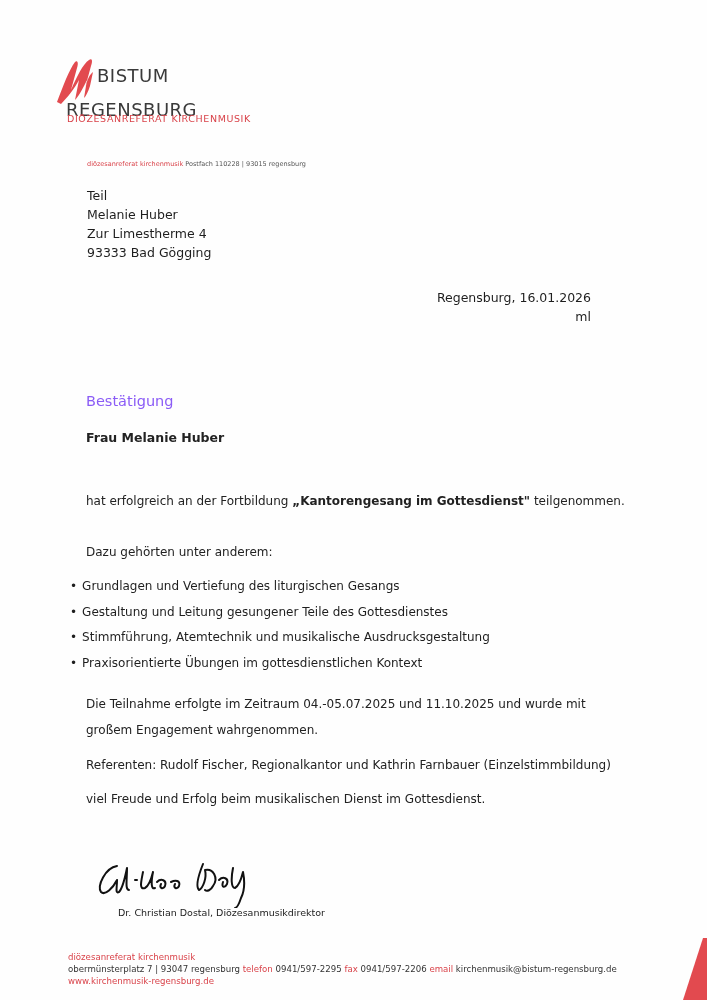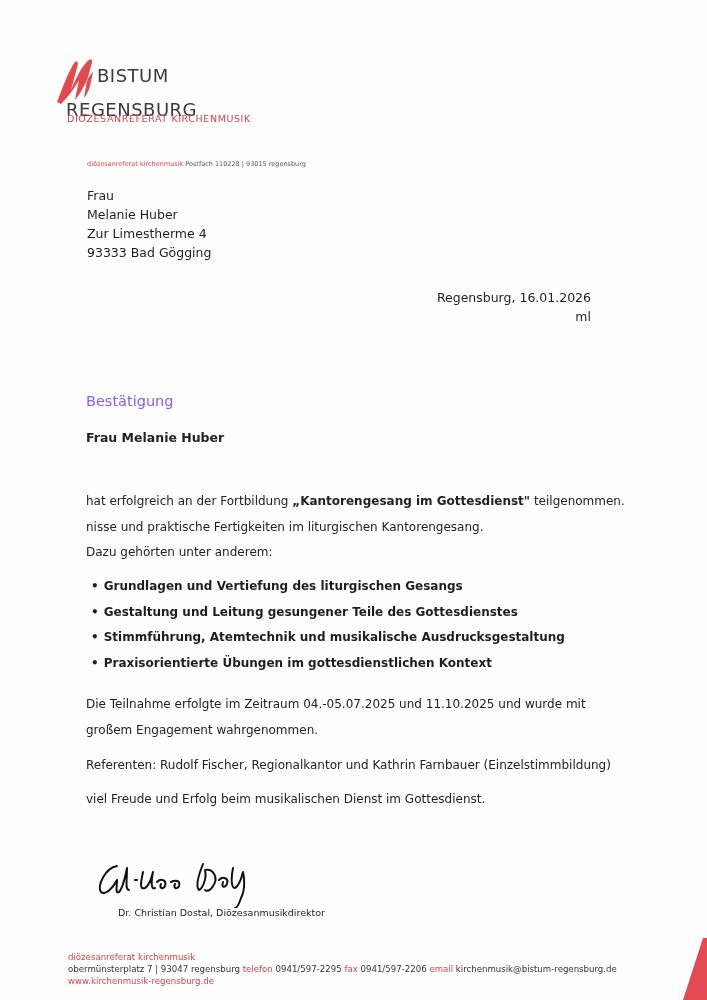--- a/index.html
+++ b/index.html
@@ -18,21 +18,21 @@
     .sender .red { color: #d9434a; }
     
     .address { left: 87px; top: 186px; font-size: 12.5px; line-height: 19px; color: #1e1e1e; }
     
     .dateblock { right: 116px; top: 288px; font-size: 12.5px; line-height: 19px; text-align: right; }
     
     .subject { left: 86px; top: 393px; font-size: 14.5px; font-weight: normal; color: #8b5cf6; }
     .name { left: 86px; top: 430px; font-size: 12.5px; font-weight: bold; color: #222; }
     .p { left: 86px; font-size: 12px; line-height: 25.5px; color: #222; white-space: nowrap; }
     .p b { font-weight: bold; }
-    .bullets { left: 91px; top: 574px; font-size: 12px; line-height: 25.7px; margin: 0; padding: 0; list-style: none; font-weight: bold; }
+    .bullets { left: 70px; top: 574px; font-size: 12px; line-height: 25.7px; margin: 0; padding: 0; list-style: none; }
     .bullets li::before { content: "\2022"; margin-right: 5px; }
     .signature { left: 95px; top: 858px; width: 170px; height: 50px; }
     .signer { left: 86px; top: 907px; font-size: 9.5px; color: #222; padding-left: 32px; }
     
     .footer { left: 68px; top: 951px; font-size: 8.6px; line-height: 12px; color: #333; white-space: nowrap; }
     .footer .red { color: #d9434a; }
     .corner { right: 0; bottom: 0; width: 24px; height: 62px; }
   </style>
 </head>
 <body>
@@ -43,37 +43,36 @@
 <div class="abs logo-line1">BISTUM</div>
 <div class="abs logo-line2">REGENSBURG</div>
 <div class="abs logo-sub">DIÖZESANREFERAT KIRCHENMUSIK</div>
 
 <div class="abs sender">
   <span class="red">diözesanreferat kirchenmusik</span>
   <span>Postfach 110228 | 93015 regensburg</span>
 </div>
 
 <div class="abs address">
-  <div>Frau</div>
+  <div>Teil</div>
   <div>Melanie Huber</div>
   <div>Zur Limestherme 4</div>
   <div>93333 Bad Gögging</div>
 </div>
 
 <div class="abs dateblock">
   <div>Regensburg, 16.01.2026</div>
   <div>ml</div>
 </div>
 
 <div class="abs subject">Bestätigung</div>
 <div class="abs name">Frau Melanie Huber</div>
 
 <div class="abs p" style="top:473px;margin-top:16px;">
   <div><span>hat erfolgreich an der Fortbildung </span><b>„Kantorengesang im Gottesdienst"</b><span> teilgenommen.</span></div>
-  <div>nisse und praktische Fertigkeiten im liturgischen Kantorengesang.</div>
 </div>
 
 <div class="abs p" style="top:540px;">Dazu gehörten unter anderem:</div>
 
 <ul class="abs bullets">
   <li>Grundlagen und Vertiefung des liturgischen Gesangs</li>
   <li>Gestaltung und Leitung gesungener Teile des Gottesdienstes</li>
   <li>Stimmführung, Atemtechnik und musikalische Ausdrucksgestaltung</li>
   <li>Praxisorientierte Übungen im gottesdienstlichen Kontext</li>
 </ul>

